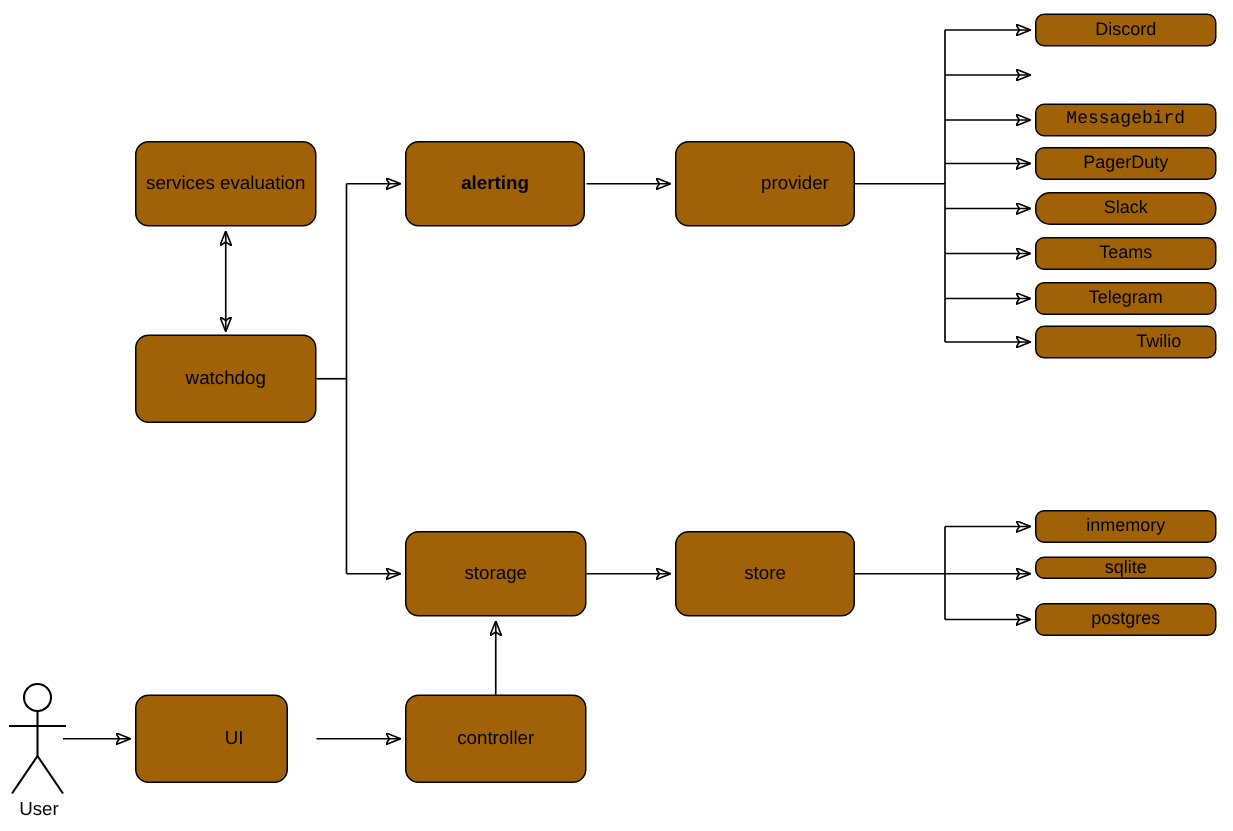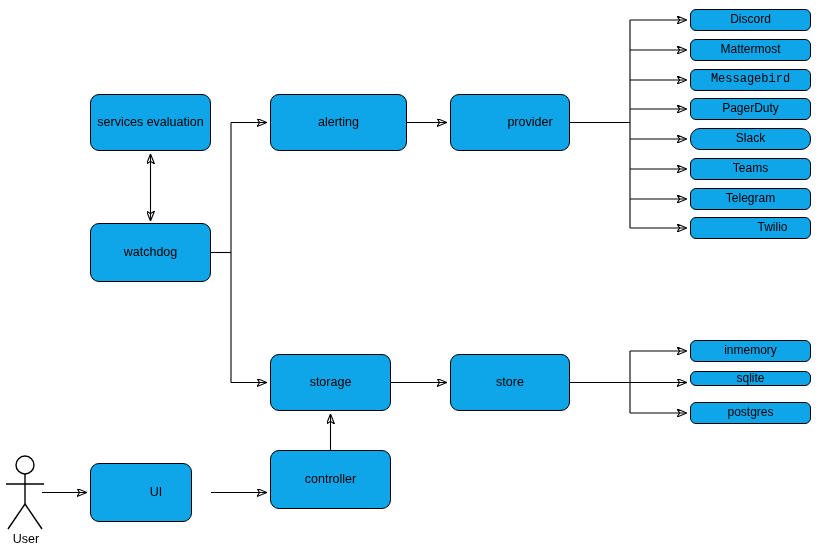--- a/index.html
+++ b/index.html
@@ -20,21 +20,21 @@
     left: 0;
     top: 0;
     width: 822px;
     height: 554px;
   }
   .node {
     position: absolute;
     box-sizing: border-box;
     border: 1px solid #000000;
     border-radius: 9px;
-    background: #0ea5e9;
+    background: #a16207;
     display: flex;
     align-items: center;
     justify-content: center;
     color: #000000;
     font-size: 12.5px;
     line-height: 1.1;
     text-align: center;
     font-family: "Liberation Sans", sans-serif;
   }
   .node.small {
@@ -124,49 +124,46 @@
   <div class="actor-label" style="left:0px; top:532px; width:52px;">User</div>
 
   <div class="node" style="left:90px; top:94px; width:121px; height:57px;">
     <span>services evaluation</span>
   </div>
 
   <div class="node" style="left:90px; top:223px; width:121px; height:59px;">
     <span>watchdog</span>
   </div>
 
-  <div class="node" style="left:270px; top:94px; width:137px; height:57px;">
+  <div class="node" style="left:270px; top:94px; width:120px; height:57px;font-weight:bold;">
     <span>alerting</span>
   </div>
 
   <div class="node" style="left:450px; top:94px; width:120px; height:57px;padding-left:40px;">
     <span>provider</span>
   </div>
 
   <div class="node" style="left:270px; top:354px; width:121px; height:57px;">
     <span>storage</span>
   </div>
 
   <div class="node" style="left:450px; top:354px; width:120px; height:57px;">
     <span>store</span>
   </div>
 
   <div class="node" style="left:90px; top:463px; width:102px; height:59px;padding-left:30px;">
     <span>UI</span>
   </div>
 
-  <div class="node" style="left:270px; top:450px; width:121px; height:59px;">
+  <div class="node" style="left:270px; top:463px; width:121px; height:59px;">
     <span>controller</span>
   </div>
 
   <div class="node small" style="left:690px; top:9px; width:121px; height:22px;">
     <span>Discord</span>
-  </div>
-  <div class="node small" style="left:690px; top:39px; width:121px; height:22px;">
-    <span>Mattermost</span>
   </div>
   <div class="node small" style="left:690px; top:69px; width:121px; height:22px;font-family:Liberation Mono, monospace;">
     <span>Messagebird</span>
   </div>
   <div class="node small" style="left:690px; top:98px; width:121px; height:22px;">
     <span>PagerDuty</span>
   </div>
   <div class="node small" style="left:690px; top:128px; width:121px; height:22px;border-radius:10px;">
     <span>Slack</span>
   </div>

